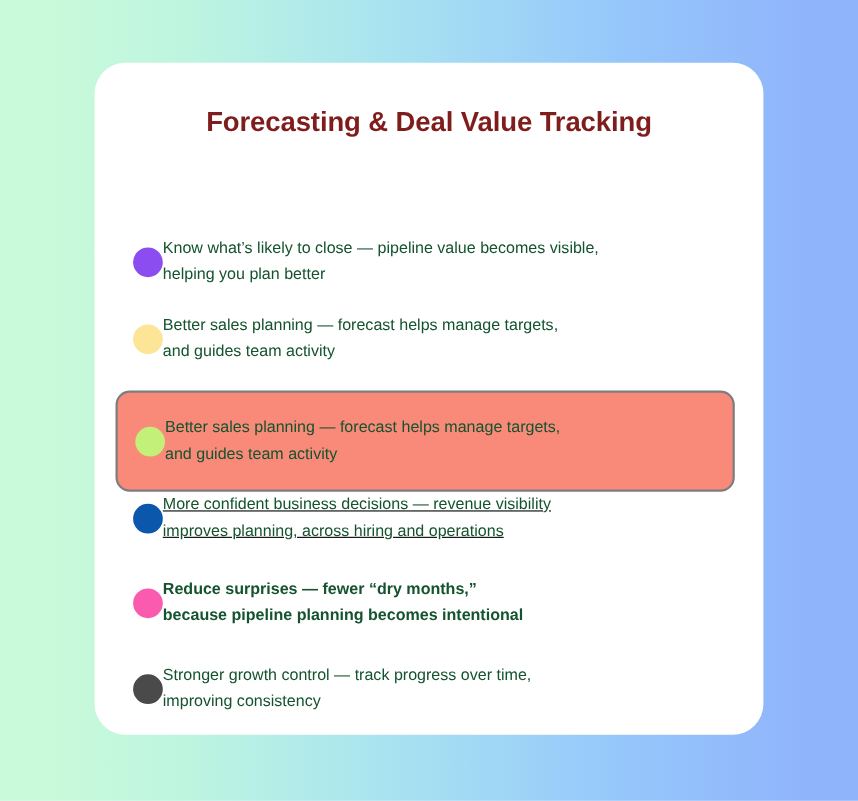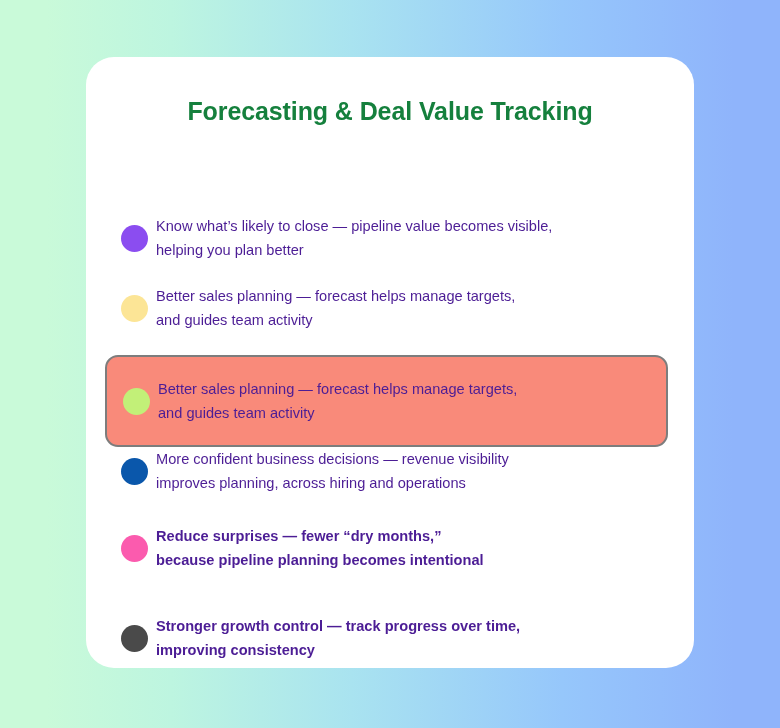--- a/index.html
+++ b/index.html
@@ -34,21 +34,21 @@
   }
 
   #card-title {
     position: absolute;
     left: 0;
     top: 41px;
     width: 608px;
     text-align: center;
     font-size: 25px;
     font-weight: bold;
-    color: #15803d;
+    color: #7f1d1d;
     letter-spacing: -0.1px;
     line-height: 1.1;
   }
 
   
   #benefit-list {
     position: absolute;
     left: 0;
     top: 90px;
     width: 608px;
@@ -73,24 +73,24 @@
     flex: 0 0 auto;
     width: 27px;
     height: 27px;
     border-radius: 50%;
     margin-left: 16px;
     margin-right: 0;
   }
 
   .benefit-text {
     flex: 1 1 auto;
-    margin-left: 8px;
+    margin-left: 0;
     font-size: 14.6px;
     line-height: 24px;
-    color: #4c1d95;
+    color: #14532d;
     white-space: pre-line;
   }
 </style>
 </head>
 <body>
 
 <div id="stage">
 
   <div id="card">
 
@@ -105,31 +105,31 @@
         <div class="benefit-row" style="top: 132px; height: 58px;">
           <span class="bullet-dot" style="background: rgb(252, 229, 150);"></span>
           <span class="benefit-text">Better sales planning — forecast helps manage targets,
  and guides team activity</span>
         </div>
         <div class="benefit-row highlighted" style="top: 208px; height: 92px;">
           <span class="bullet-dot" style="background: rgb(194, 240, 120);"></span>
           <span class="benefit-text">Better sales planning — forecast helps manage targets,
  and guides team activity</span>
         </div>
-        <div class="benefit-row" style="top: 295px; height: 58px;">
+        <div class="benefit-row" style="top: 295px; height: 58px; text-decoration: underline;">
           <span class="bullet-dot" style="background: rgb(10, 87, 171);"></span>
           <span class="benefit-text">More confident business decisions — revenue visibility
 improves planning, across hiring and operations</span>
         </div>
         <div class="benefit-row" style="top: 372px; height: 58px; font-weight: bold;">
           <span class="bullet-dot" style="background: rgb(251, 91, 174);"></span>
           <span class="benefit-text">Reduce surprises — fewer “dry months,”
  because pipeline planning becomes intentional</span>
         </div>
-        <div class="benefit-row" style="top: 462px; height: 58px; font-weight: bold;">
+        <div class="benefit-row" style="top: 450px; height: 58px;">
           <span class="bullet-dot" style="background: rgb(74, 74, 74);"></span>
           <span class="benefit-text">Stronger growth control — track progress over time,
  improving consistency</span>
         </div>
       </div>
 
   </div>
 
 </div>
 

